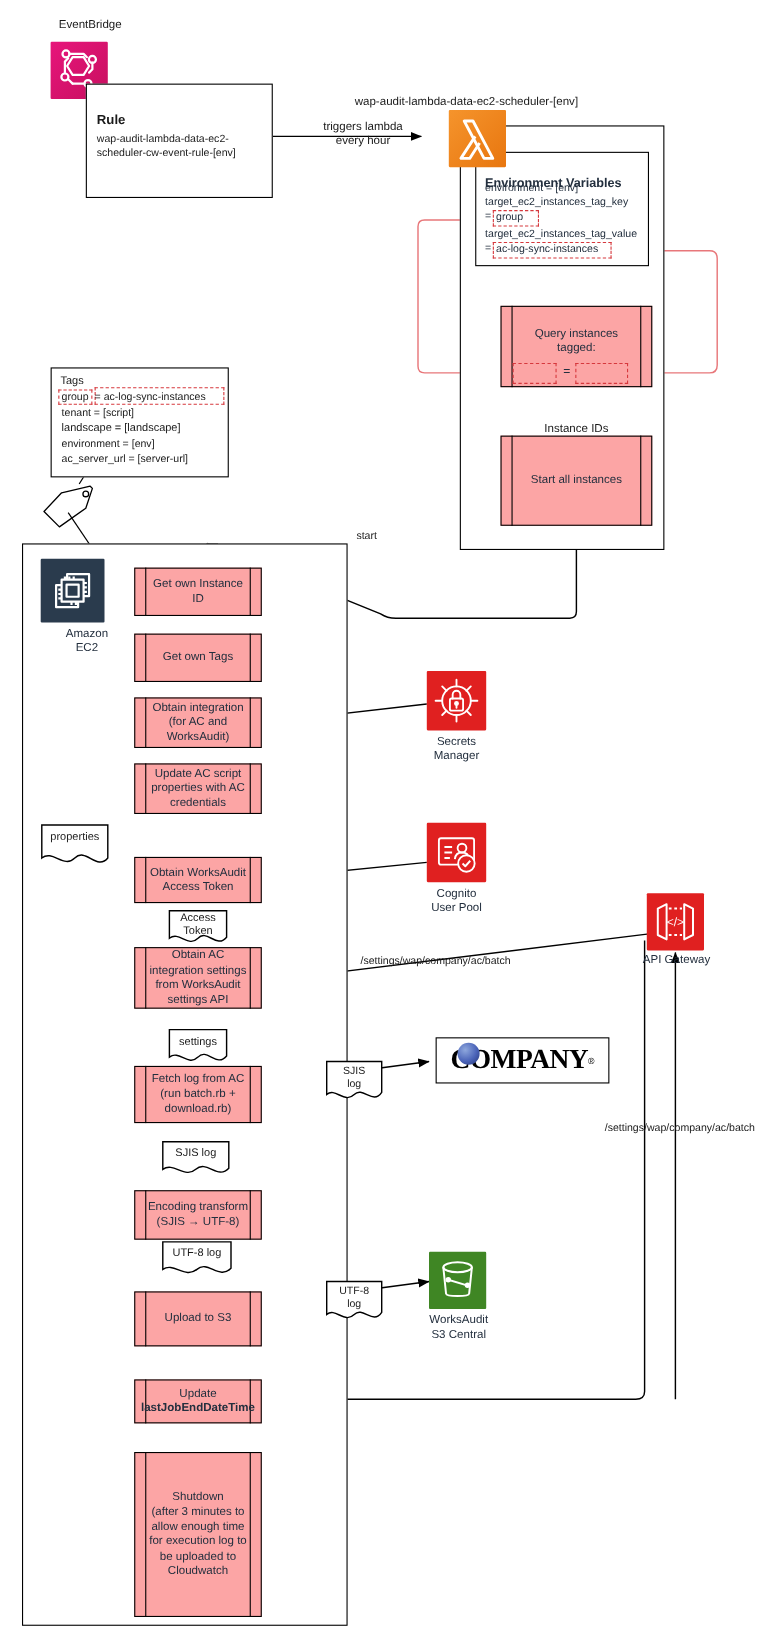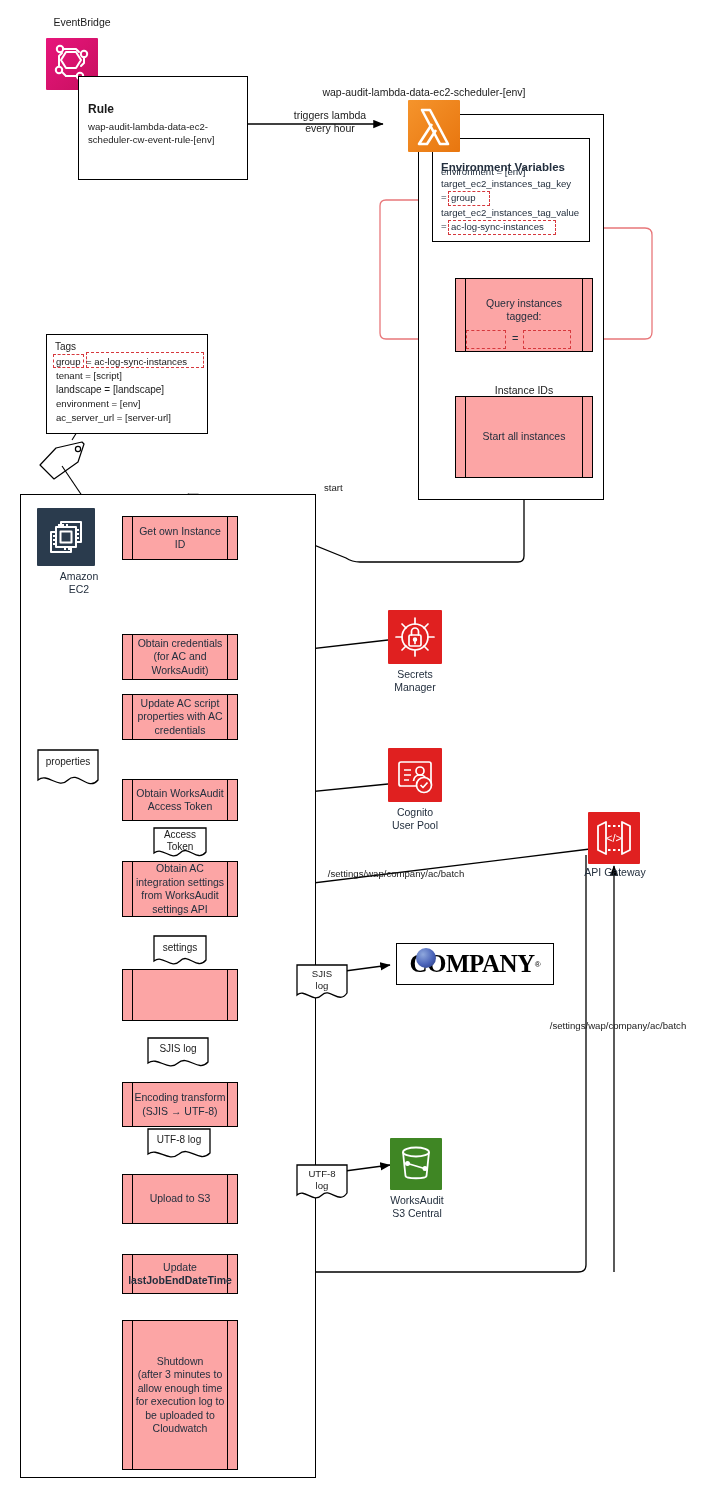--- a/index.html
+++ b/index.html
@@ -220,24 +220,28 @@
   <div class="iconcap" style="left:44px;top:570px;width:70px;">Amazon
 EC2</div>
 
   <div class="abs lbl" style="left:324px;top:481px;font-size:9.6px;">start</div>
 
   <div class="proc" style="left:122px;top:516px;width:116px;height:44px;">
     <span class="inner"></span>
     <span class="txt">Get own Instance ID</span>
   </div>
 
+  <div class="proc" style="left:122px;top:576px;width:116px;height:44px;">
+    <span class="inner"></span>
+    <span class="txt">Get own Tags</span>
+  </div>
 
   <div class="proc" style="left:122px;top:634px;width:116px;height:46px;">
     <span class="inner"></span>
-    <span class="txt">Obtain credentials
+    <span class="txt">Obtain integration
 (for AC and
 WorksAudit)</span>
   </div>
 
   <div class="proc" style="left:122px;top:694px;width:116px;height:46px;">
     <span class="inner"></span>
     <span class="txt">Update AC script
 properties with AC
 credentials</span>
   </div>
@@ -251,20 +255,23 @@
   <div class="proc" style="left:122px;top:861px;width:116px;height:56px;">
     <span class="inner"></span>
     <span class="txt">Obtain AC
 integration settings
 from WorksAudit
 settings API</span>
   </div>
 
   <div class="proc" style="left:122px;top:969px;width:116px;height:52px;">
     <span class="inner"></span>
+    <span class="txt">Fetch log from AC
+(run batch.rb +
+download.rb)</span>
   </div>
 
   <div class="proc" style="left:122px;top:1082px;width:116px;height:45px;">
     <span class="inner"></span>
     <span class="txt">Encoding transform
 (SJIS → UTF-8)</span>
   </div>
 
   <div class="proc" style="left:122px;top:1174px;width:116px;height:50px;">
     <span class="inner"></span>

